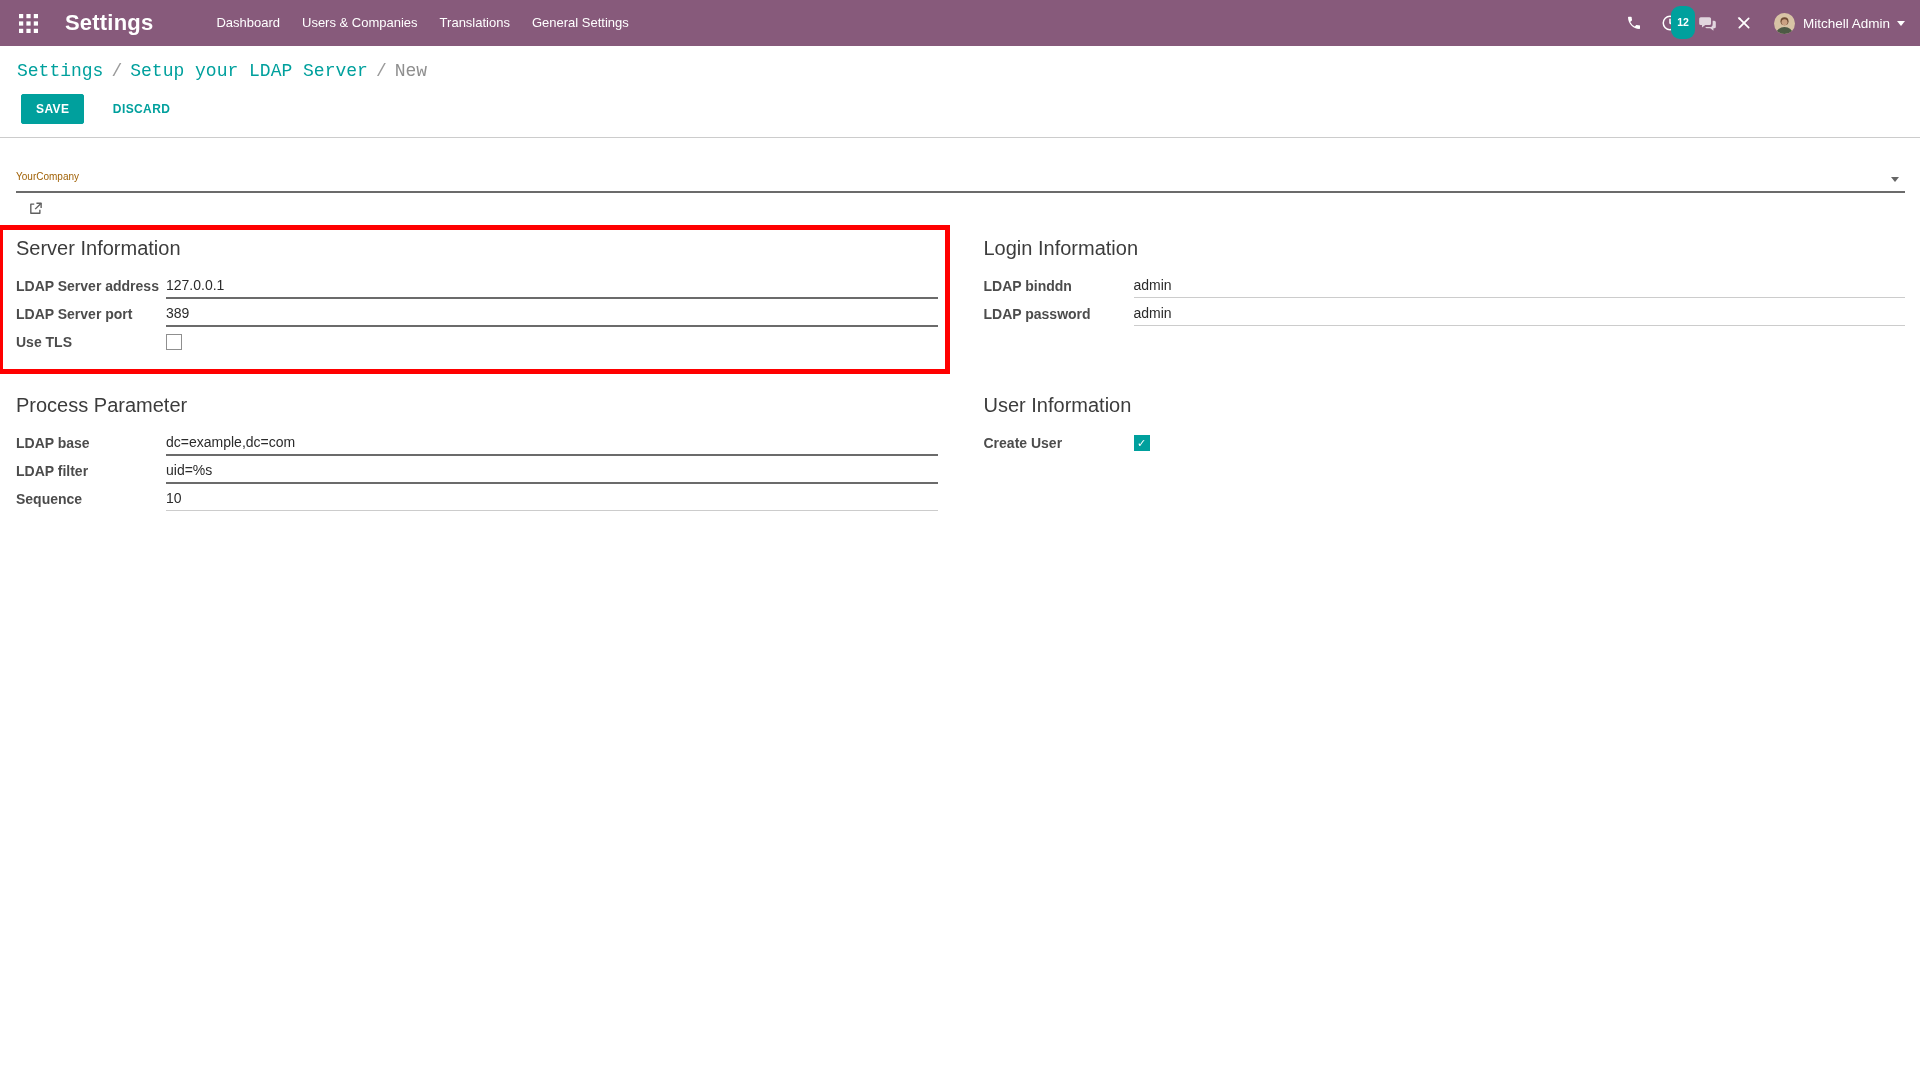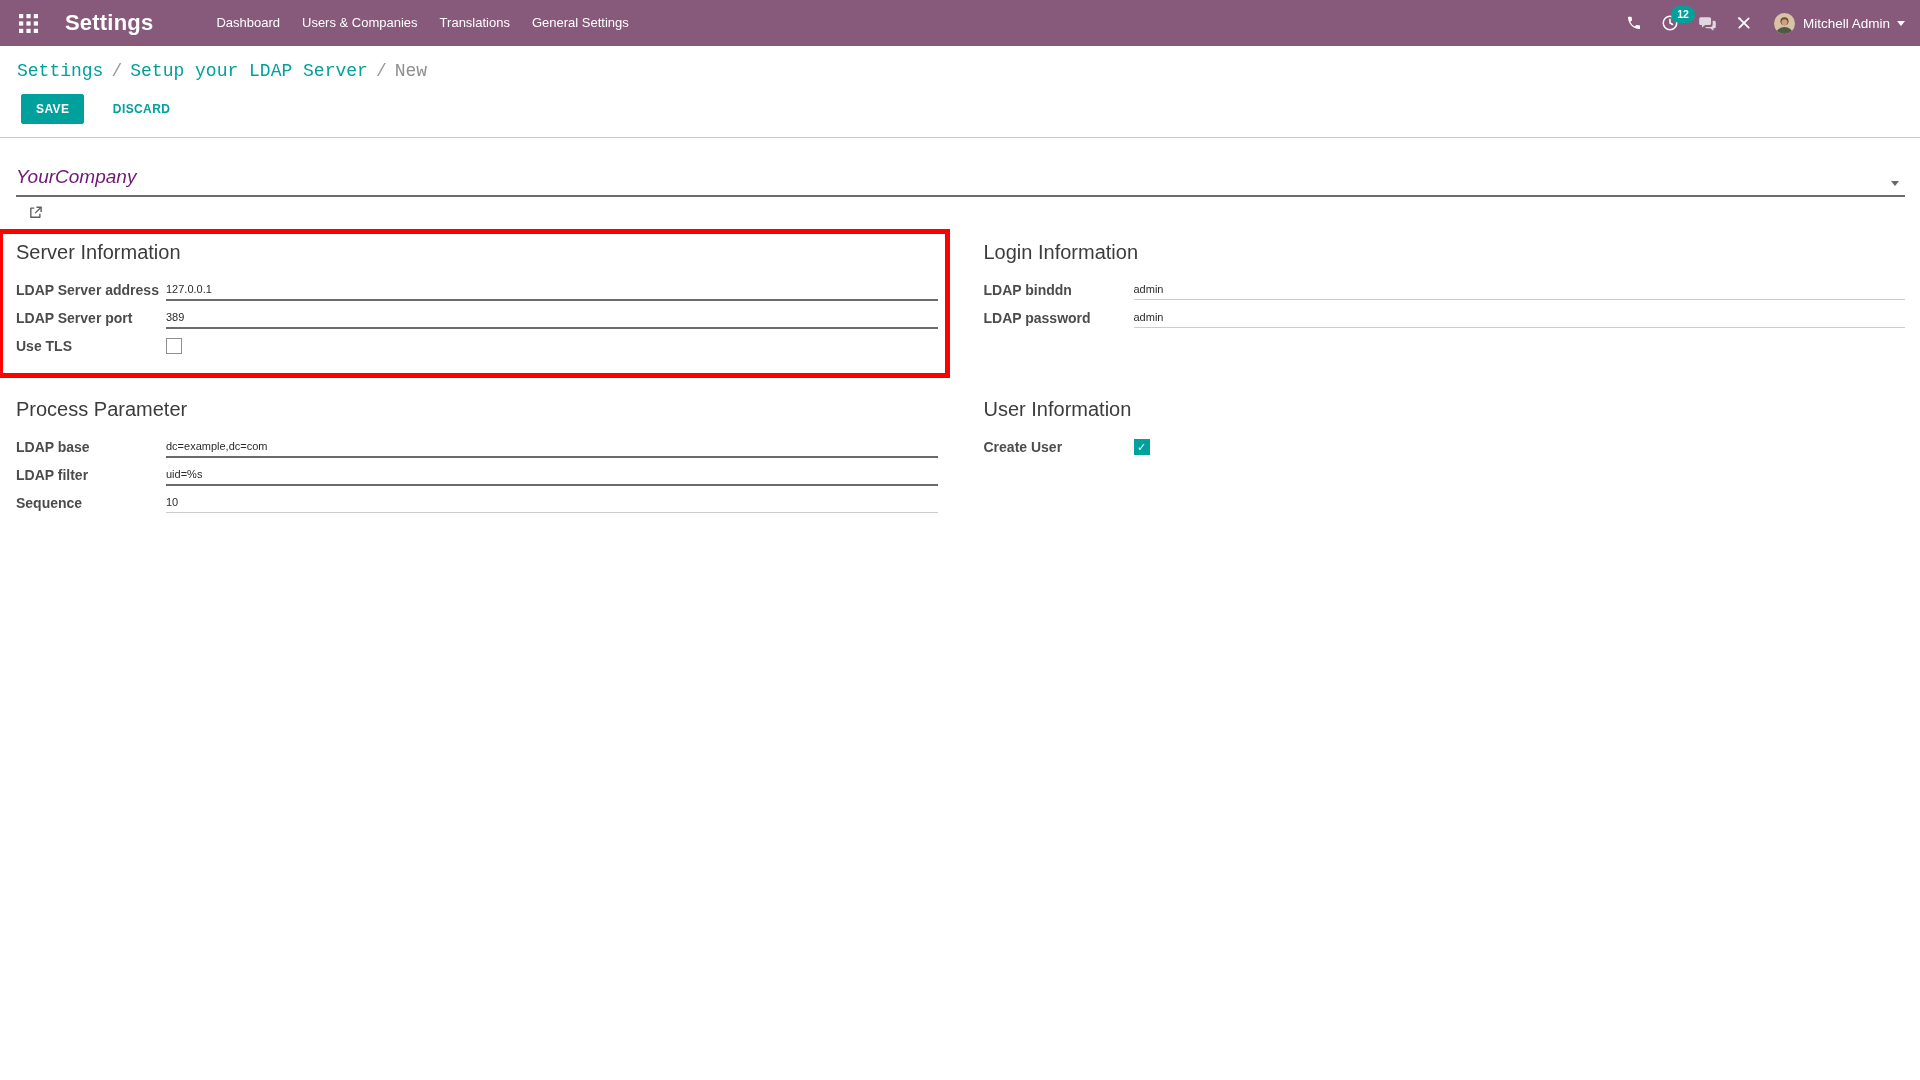--- a/index.html
+++ b/index.html
@@ -19,21 +19,21 @@
   .apps-btn { width:20px; height:20px; margin:0 26px 0 4px; cursor:pointer; display:flex; align-items:center; }
   .app-title { font-size:22px; font-weight:bold; letter-spacing:.2px; margin-right:52px; cursor:pointer; }
   .top-menu { display:flex; align-items:center; height:52px;text-align:center; }
   .menu-item { color:#fff; font-size:13px; padding:0 11px; line-height:46px; display:inline-block; }
   .systray { margin-left:auto; display:flex; align-items:center; }
   .systray-item { margin-left:19px; display:flex; align-items:center; cursor:pointer; position:relative; }
   .badge {
     position:absolute; top:-8px; right:-16px;
     background:var(--accent,#00A09D); color:#fff;
     font-size:10.5px; font-weight:bold; line-height:1;
-    padding:3px 6px; border-radius:9px;
+    padding:11px 6px; border-radius:9px;
   }
   .user-menu { display:flex; align-items:center; margin-left:22px; cursor:pointer; }
   .avatar { width:21px; height:21px; border-radius:50%; overflow:hidden; margin-right:8px; flex:none; }
   .user-name { font-size:13.5px; color:#fff; margin-right:7px; }
 
   .caret-down {
     width:0; height:0; display:inline-block;
     border-left:4px solid transparent; border-right:4px solid transparent;
     border-top:5px solid #666;
   }
@@ -47,39 +47,39 @@
   .bc-current { color:#8f8f8f; }
   .btn { font-family:inherit; font-size:12px; font-weight:bold; letter-spacing:.4px;
          padding:7px 14px; border:1px solid transparent; cursor:pointer; border-radius:2px; }
   .btn-save { background:var(--accent,#00A09D); border-color:var(--accent,#00A09D); color:#fff; margin-left:5px; }
   .btn-discard { background:transparent; color:var(--accent,#00A09D); margin-left:9px; }
 
   
   .sheet { padding:28px 15px 0 16px; }
   .company-row { position:relative; border-bottom:2px solid var(--underline-required,#6b6b6b);
                  padding:0 20px 7px 0; cursor:pointer; }
-  .company-text { font-size:19px; color:#701a75;font-style:italic; }
+  .company-text { font-size:10px; color:#a16207; }
   .company-row .caret-down { position:absolute; right:6px; bottom:9px; }
   .ext-row { margin:8px 0 0 12px; height:18px; }
   .ext-icon { display:inline-flex; cursor:pointer; }
 
   .form-grid { display:grid; grid-template-columns:1fr 1fr; column-gap:46px; margin-top:18px; }
   .form-section { margin-bottom:28px; align-self:start; }
   .sec-title { font-size:20px; font-weight:400; color:#3c3c3c; margin:0 0 12px; }
   .form-section.highlighted {
     border:5px solid var(--highlight,#FF0000);
     margin:-12px -12px 20px -18px;
     padding:7px 7px 13px 13px;
   }
   .field-row { display:flex; align-items:center; min-height:28px; }
   .f-label { flex:0 0 150px; font-size:14px; font-weight:bold; color:#4c4c4c; }
   .f-control { flex:1; display:flex; align-items:center; }
   .f-input {
     width:100%; border:0; border-bottom:1px solid var(--underline-normal,#ccc);
-    font-family:inherit; font-size:11px; color:#2b2b2b;
+    font-family:inherit; font-size:14px; color:#2b2b2b;
     padding:3px 0 4px; background:transparent; outline:none;
   }
   .f-input.required { border-bottom:2px solid var(--underline-required,#6b6b6b); }
   .checkbox {
     width:16px; height:16px; border:1px solid #8f8f8f; background:#fff;
     display:flex; align-items:center; justify-content:center; cursor:pointer;
   }
   .checkbox.checked { background:var(--accent,#00A09D); border-color:var(--accent,#00A09D); }
   .check { color:#fff; font-size:11px; line-height:1; }
   .m2o { flex:1; display:flex; align-items:center;

